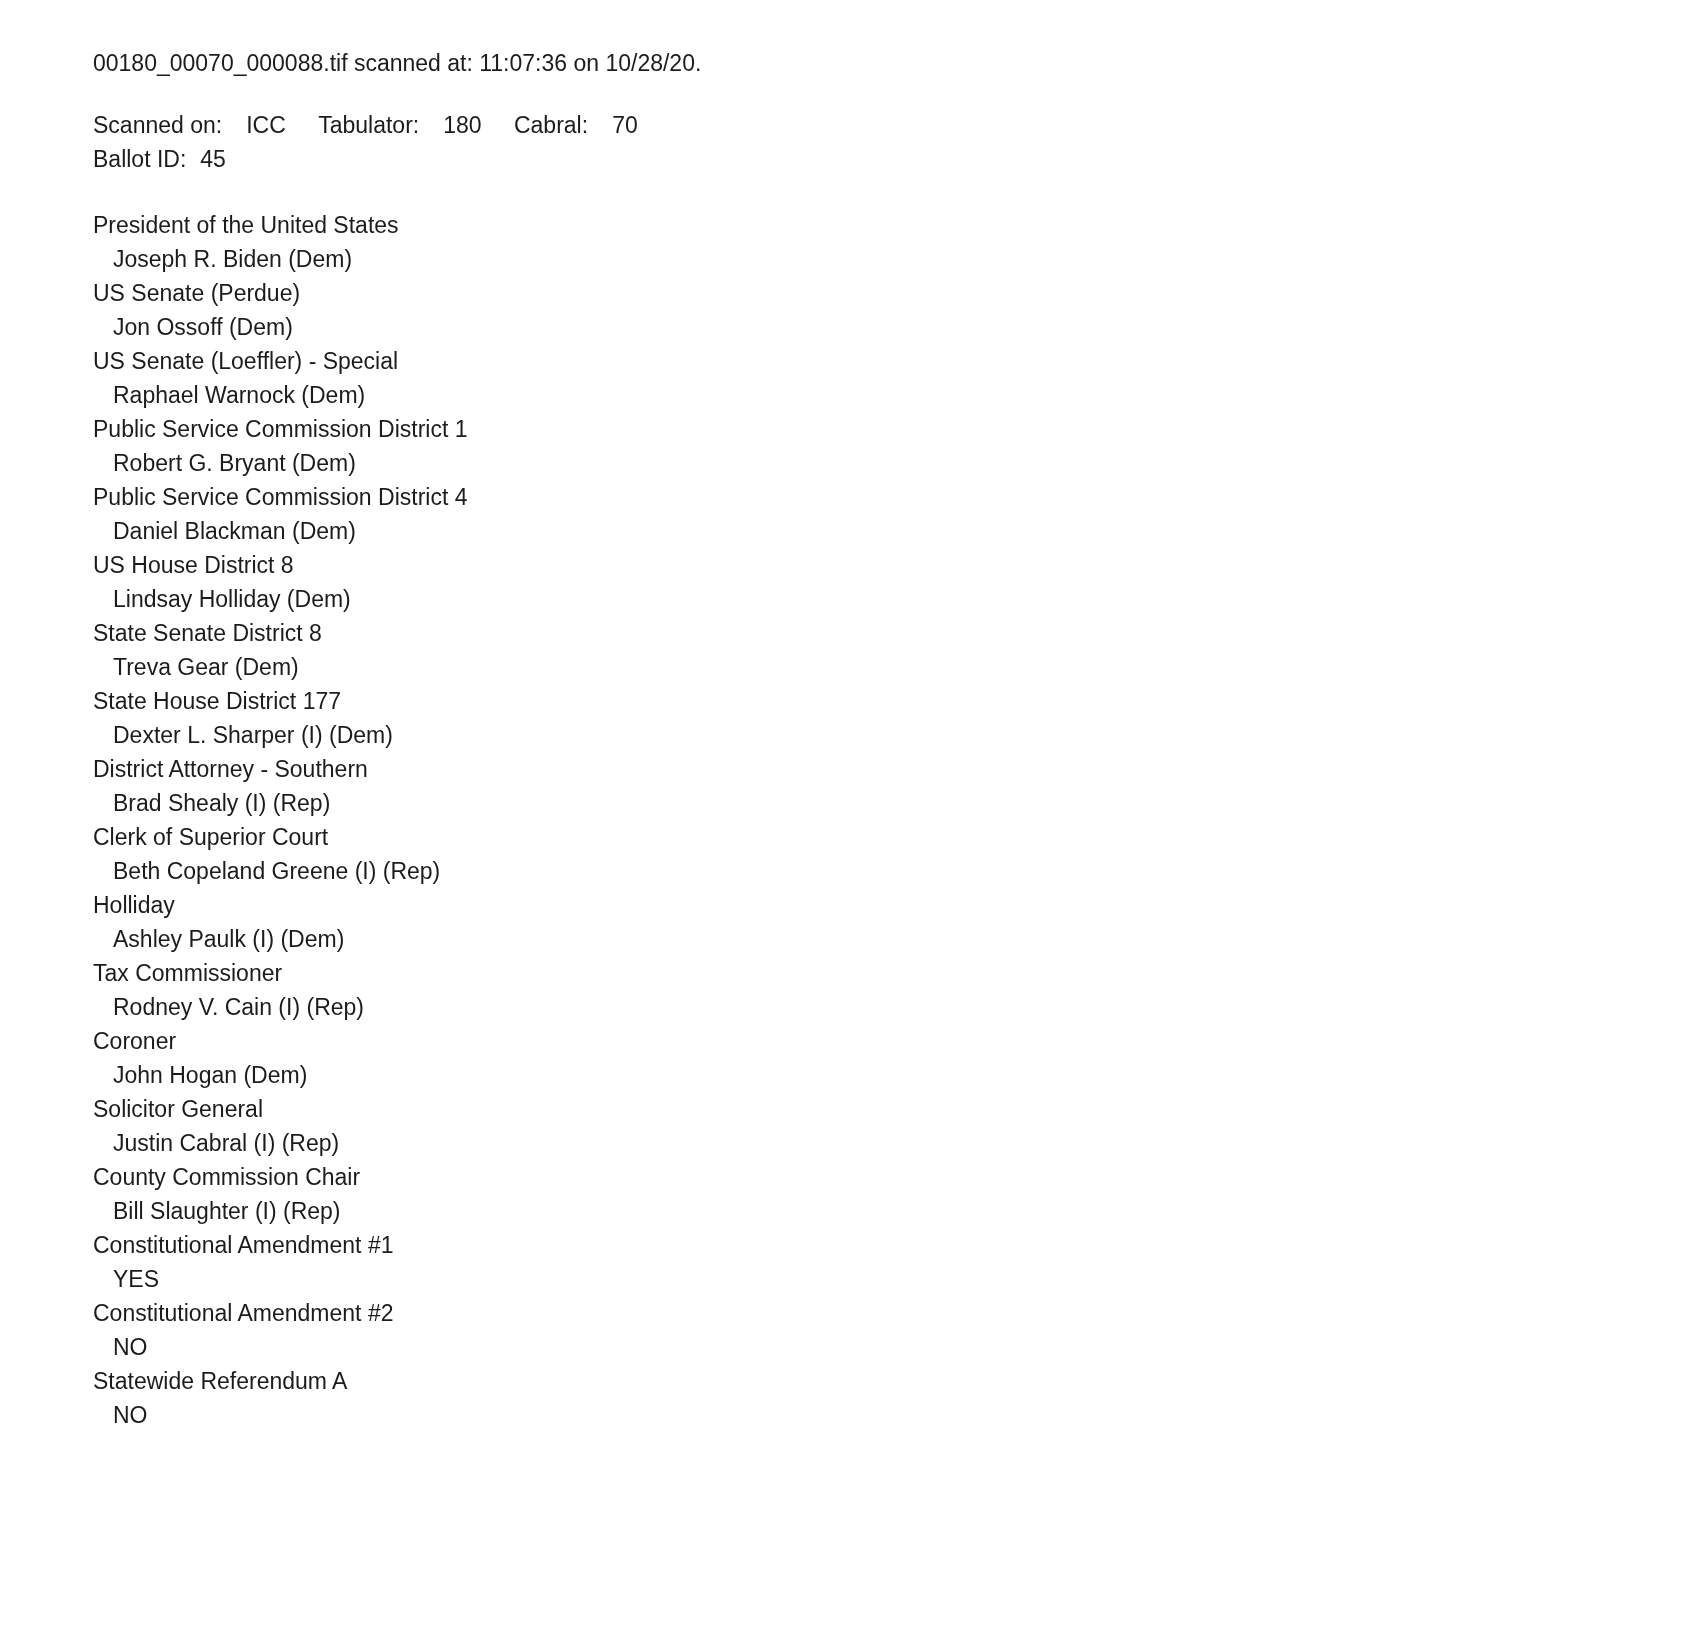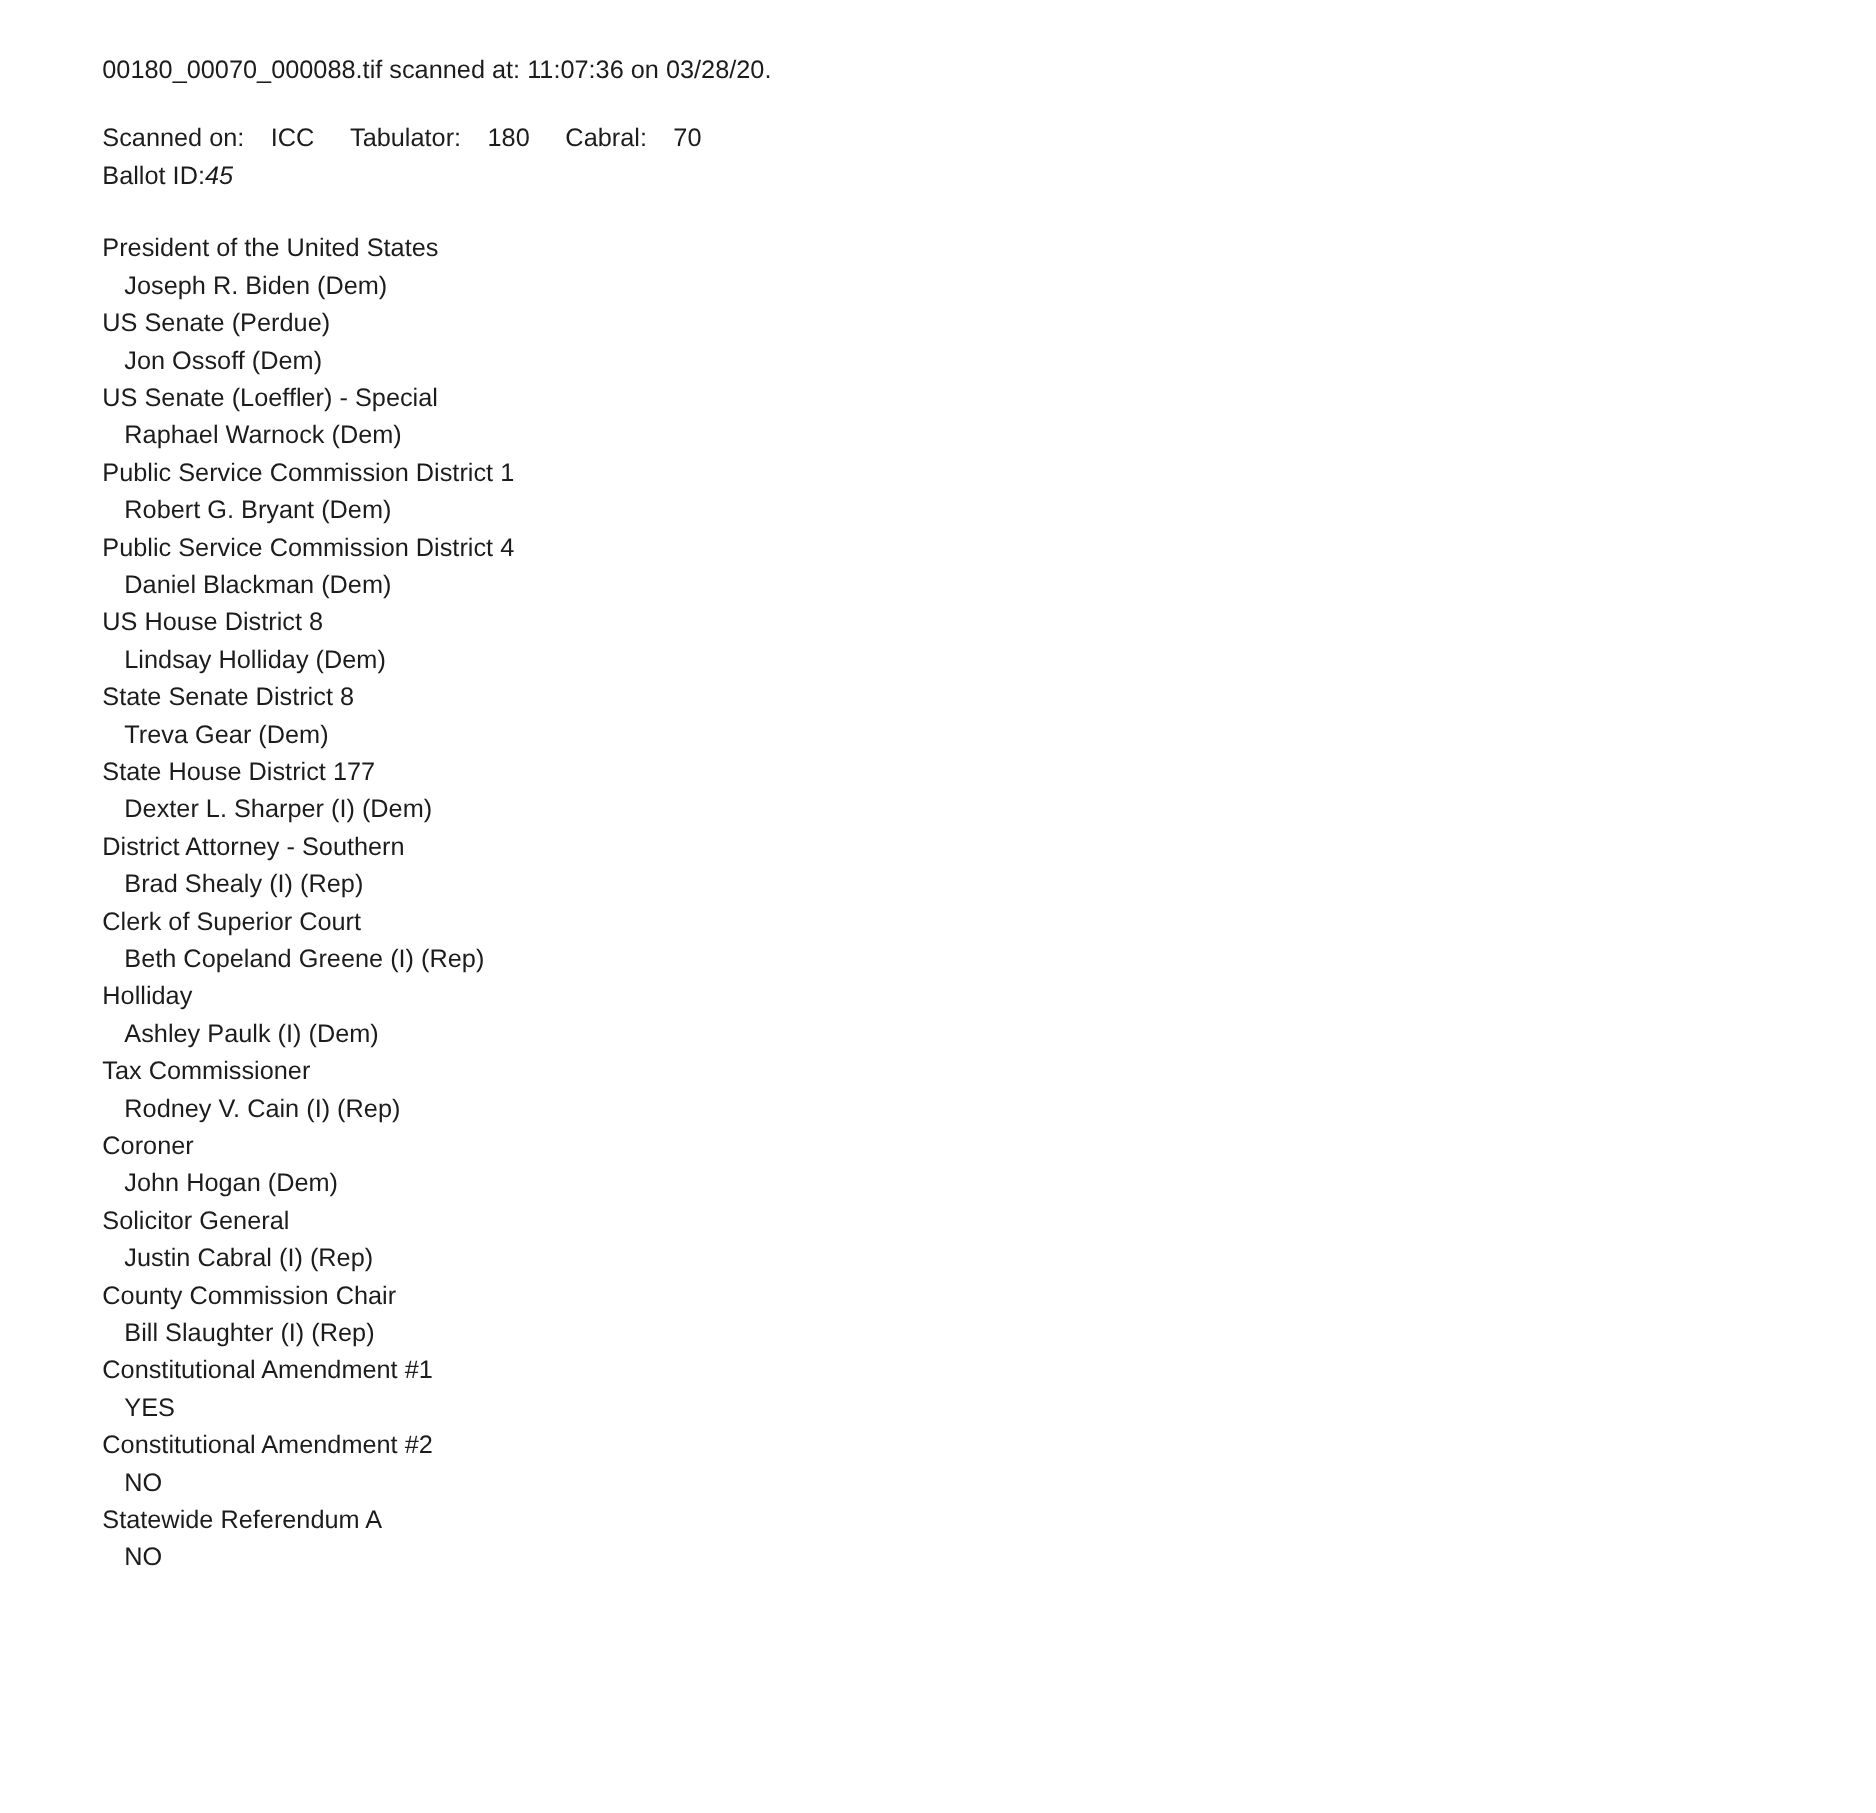--- a/index.html
+++ b/index.html
@@ -29,35 +29,35 @@
   .meta-line .group {
     margin-right: 26px;
   }
   .meta-line .value {
     margin-left: 24px;
   }
   .ballot-line {
     margin-bottom: 32px;
   }
   .ballot-line .value {
-    font-style: italic;
+    margin-left: 14px;
   }
   .contest-name {
     
   }
   .contest-selection {
     padding-left: 20px;
   }
 </style>
 </head>
 <body>
 
 <div class="page">
 
-  <div class="scan-line">00180_00070_000088.tif scanned at: 11:07:36 on 03/28/20.</div>
+  <div class="scan-line">00180_00070_000088.tif scanned at: 11:07:36 on 10/28/20.</div>
 
   <div class="meta-line">
     <span class="group">
       <span>Scanned on:</span><span class="value">ICC</span>
     </span>
     <span class="group">
       <span>Tabulator:</span><span class="value">180</span>
     </span>
     <span class="group">
       <span>Cabral:</span><span class="value">70</span>

